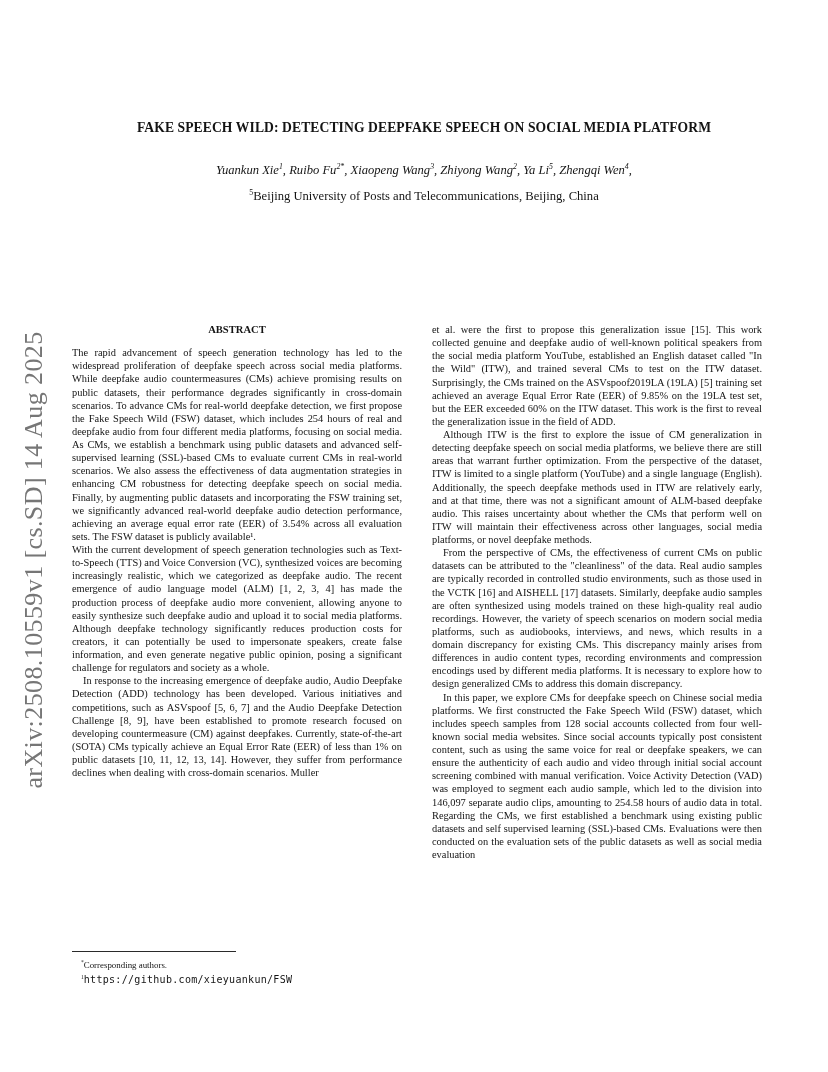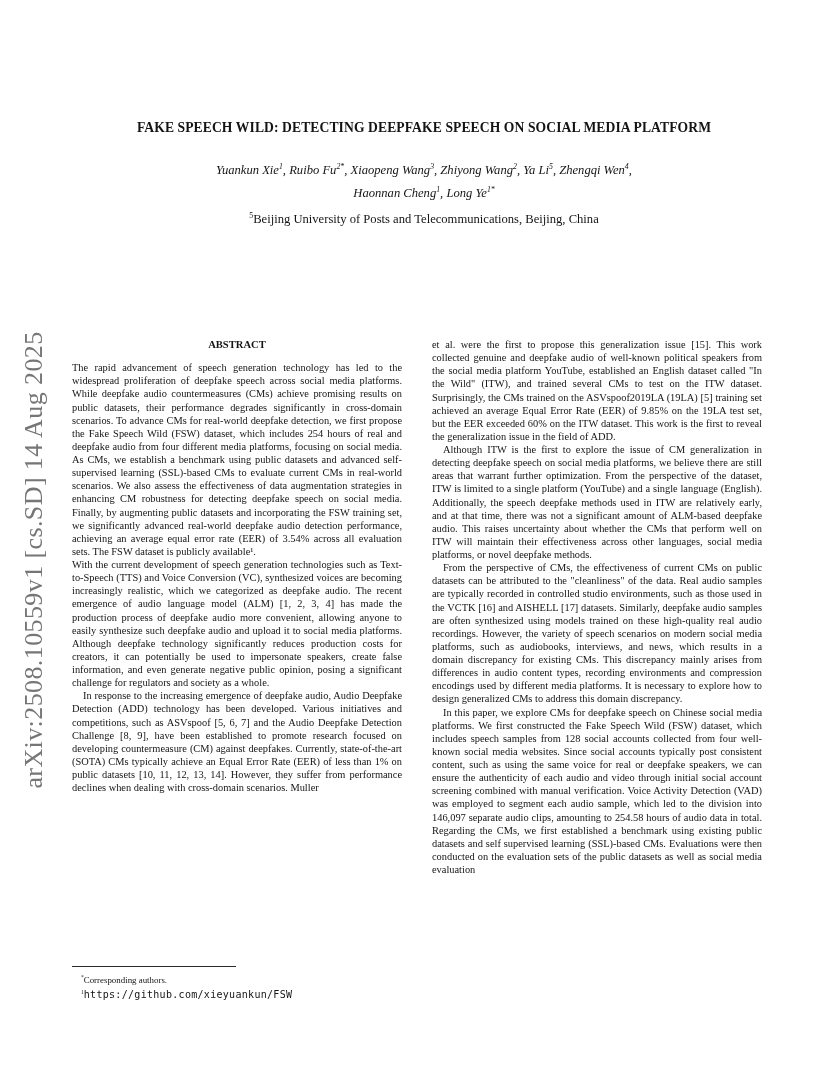--- a/index.html
+++ b/index.html
@@ -16,21 +16,21 @@
     color:#767676;
   }
   
   .header { position:absolute; top:120px; left:79px; width:690px; text-align:center; }
   .title { margin:0 0 21px 0; font-size:13.6px; font-weight:bold; letter-spacing:0.1px; }
   .authors { font-style:italic; font-size:12.6px; line-height:19px; margin-bottom:4px; }
   .authors sup, .affil sup, .footnote sup { font-size:62%; }
   .affils { font-size:12.6px; line-height:17.4px; }
   .affil { white-space:nowrap; }
   
-  .columns { position:absolute; top:338px; left:72px; width:690px; display:flex; gap:30px;justify-content:space-between; }
+  .columns { position:absolute; top:323px; left:72px; width:690px; display:flex; gap:30px;justify-content:space-between; }
   .col {
     width:336px; font-size:10.4px; line-height:13.12px;
     text-align:justify; hyphens:auto; -webkit-hyphens:auto;
   }
   .col-left { position:relative; height:700px; }
   .col p { margin:0; text-indent:11px; }
   .col p.noindent { text-indent:0; }
   .sec-heading { text-align:center; font-weight:bold; font-size:10.6px; margin:0 0 10px 0; }
   .intro-heading { margin:19px 0 11px 0; }
   .index-terms { margin-top:7px !important; }
@@ -46,21 +46,20 @@
 
 <div class="page">
 
   <div class="arxiv-strip">arXiv:2508.10559v1  [cs.SD]  14 Aug 2025</div>
 
   <div class="header">
     <h1 class="title">FAKE SPEECH WILD: DETECTING DEEPFAKE SPEECH ON SOCIAL MEDIA PLATFORM</h1>
 
     <div class="authors">
       <div><span><span>Yuankun Xie</span><sup>1</sup><span>, </span></span><span><span>Ruibo Fu</span><sup>2*</sup><span>, </span></span><span><span>Xiaopeng Wang</span><sup>3</sup><span>, </span></span><span><span>Zhiyong Wang</span><sup>2</sup><span>, </span></span><span><span>Ya Li</span><sup>5</sup><span>, </span></span><span><span>Zhengqi Wen</span><sup>4</sup><span>,</span></span></div>
-      <div><span><span>Haonnan Cheng</span><sup>1</sup><span>, </span></span><span><span>Long Ye</span><sup>1*</sup></span></div>
     </div>
 
     <div class="affils">
       <div class="affil"><sup>5</sup><span>Beijing University of Posts and Telecommunications, Beijing, China</span></div>
     </div>
   </div>
 
   <div class="columns">
 
     <div class="col col-left">

